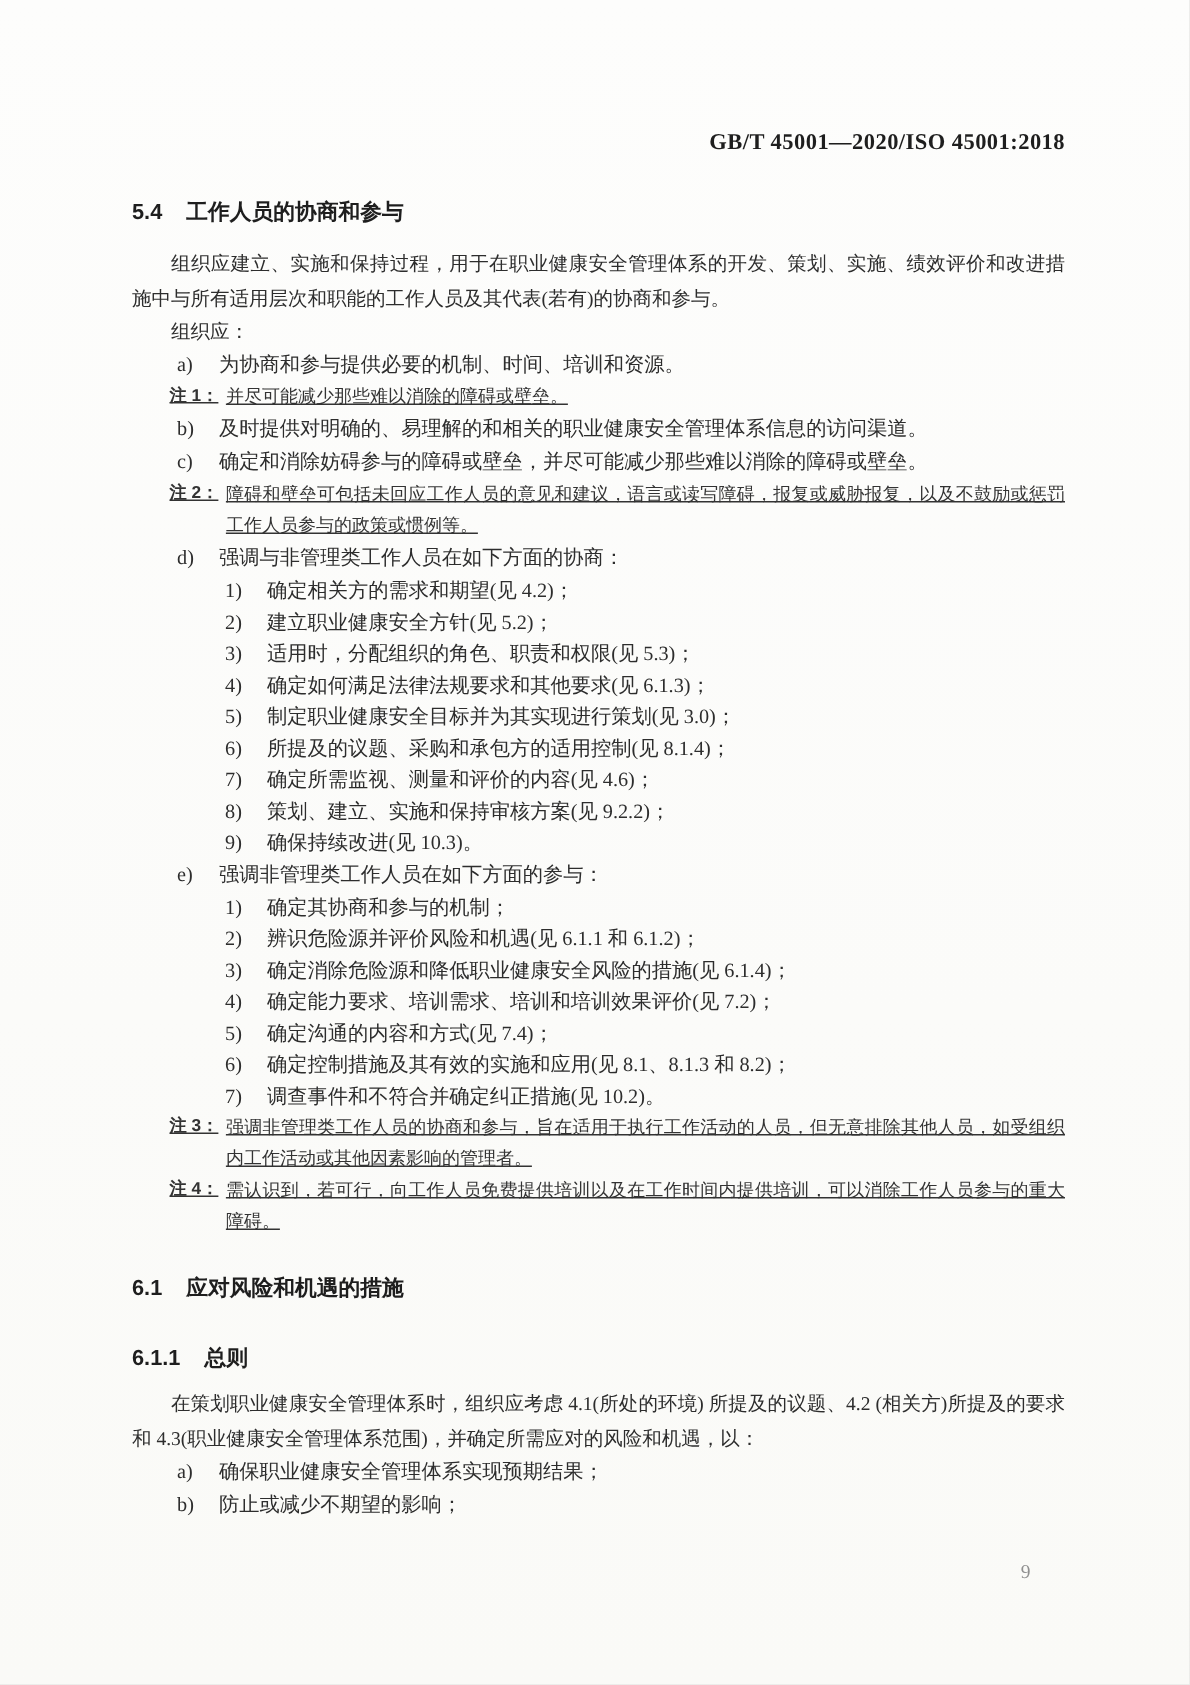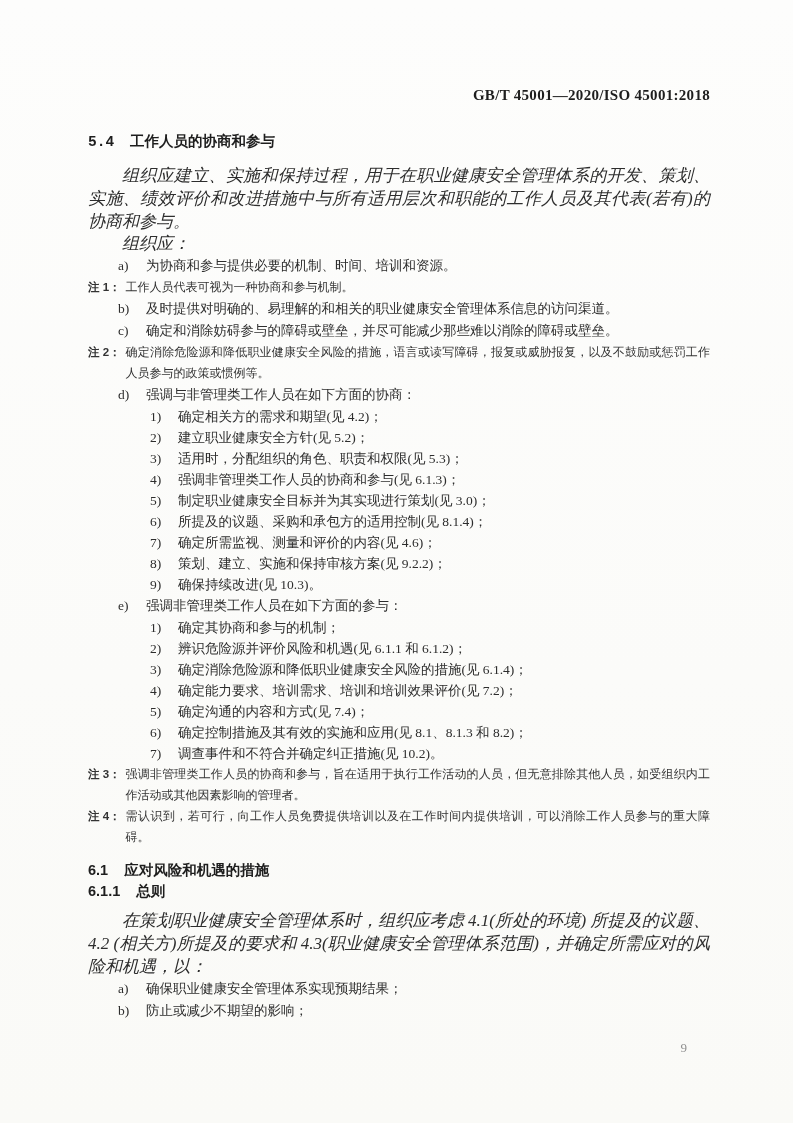--- a/index.html
+++ b/index.html
@@ -29,49 +29,50 @@
     color: #1e1e1e;
   }
   .h-sec {
     font-family: "Liberation Sans", "DejaVu Sans", sans-serif;
     font-weight: 700;
     font-size: 14.5px;
     line-height: 20px;
     color: #1e1e1e;
   }
   .sec-num { margin-right: 16px; }
-  .h-54  { margin-top: 28px; font-family: Liberation Mono, monospace; }
+  .h-54  { margin-top: 28px; }
   .h-6   { margin-top: 18px; }
-  .h-61  { margin-top: 12px; }
-  .h-611 { margin-top: 1px; }
+  .h-61  { margin-top: 24px; }
+  .h-611 { margin-top: 27px; }
   .para {
-    font-size: 17px;
+    font-size: 13px;
     line-height: 23px;
     text-align: justify;
     word-break: break-all;
-    font-style: italic;
   }
   .indent { text-indent: 2em; }
   .intro  { margin-top: 12px; }
   .intro2 { margin-top: 8px; }
   .lead   { line-height: 22px; }
   .li {
     display: flex;
     font-size: 13.5px;
     line-height: 22px;
   }
   .li .mk { flex: 0 0 28px; }
   .li .tx { flex: 1; text-align: justify; word-break: break-all; }
   .li-a { margin-left: 30px; }
   .li-n { margin-left: 62px; line-height: 21px; }
   .note {
     display: flex;
+    margin-left: 25px;
     font-size: 12px;
     line-height: 21px;
     color: #333333;
+    text-decoration: underline;
   }
   .note .nlabel {
     flex: 0 0 auto;
     font-weight: 700;
     padding-right: 5px;
     font-family: "Liberation Sans", "DejaVu Sans", sans-serif;
     font-size: 11.5px;
   }
   .note .ntext { flex: 1; text-align: justify; word-break: break-all; }
   .page-number {
@@ -99,36 +100,36 @@
     <p class="para indent intro">组织应建立、实施和保持过程，用于在职业健康安全管理体系的开发、策划、实施、绩效评价和改进措施中与所有适用层次和职能的工作人员及其代表(若有)的协商和参与。</p>
     <p class="para indent lead">组织应：</p>
 
     <div class="li li-a">
       <span class="mk">a)</span>
       <span class="tx">为协商和参与提供必要的机制、时间、培训和资源。</span>
     </div>
 
     <div class="note">
       <span class="nlabel">注 1：</span>
-      <span class="ntext">工作人员代表可视为一种协商和参与机制。</span>
+      <span class="ntext">并尽可能减少那些难以消除的障碍或壁垒。</span>
     </div>
 
     <div class="li li-a">
       <span class="mk">b)</span>
       <span class="tx">及时提供对明确的、易理解的和相关的职业健康安全管理体系信息的访问渠道。</span>
     </div>
 
     <div class="li li-a">
       <span class="mk">c)</span>
       <span class="tx">确定和消除妨碍参与的障碍或壁垒，并尽可能减少那些难以消除的障碍或壁垒。</span>
     </div>
 
     <div class="note">
       <span class="nlabel">注 2：</span>
-      <span class="ntext">确定消除危险源和降低职业健康安全风险的措施，语言或读写障碍，报复或威胁报复，以及不鼓励或惩罚工作人员参与的政策或惯例等。</span>
+      <span class="ntext">障碍和壁垒可包括未回应工作人员的意见和建议，语言或读写障碍，报复或威胁报复，以及不鼓励或惩罚工作人员参与的政策或惯例等。</span>
     </div>
 
     <div class="li li-a">
       <span class="mk">d)</span>
       <span class="tx">强调与非管理类工作人员在如下方面的协商：</span>
     </div>
 
     <div class="li li-n">
       <span class="mk">1)</span>
       <span class="tx">确定相关方的需求和期望(见 4.2)；</span>
@@ -136,21 +137,21 @@
     <div class="li li-n">
       <span class="mk">2)</span>
       <span class="tx">建立职业健康安全方针(见 5.2)；</span>
     </div>
     <div class="li li-n">
       <span class="mk">3)</span>
       <span class="tx">适用时，分配组织的角色、职责和权限(见 5.3)；</span>
     </div>
     <div class="li li-n">
       <span class="mk">4)</span>
-      <span class="tx">强调非管理类工作人员的协商和参与(见 6.1.3)；</span>
+      <span class="tx">确定如何满足法律法规要求和其他要求(见 6.1.3)；</span>
     </div>
     <div class="li li-n">
       <span class="mk">5)</span>
       <span class="tx">制定职业健康安全目标并为其实现进行策划(见 3.0)；</span>
     </div>
     <div class="li li-n">
       <span class="mk">6)</span>
       <span class="tx">所提及的议题、采购和承包方的适用控制(见 8.1.4)；</span>
     </div>
     <div class="li li-n">

